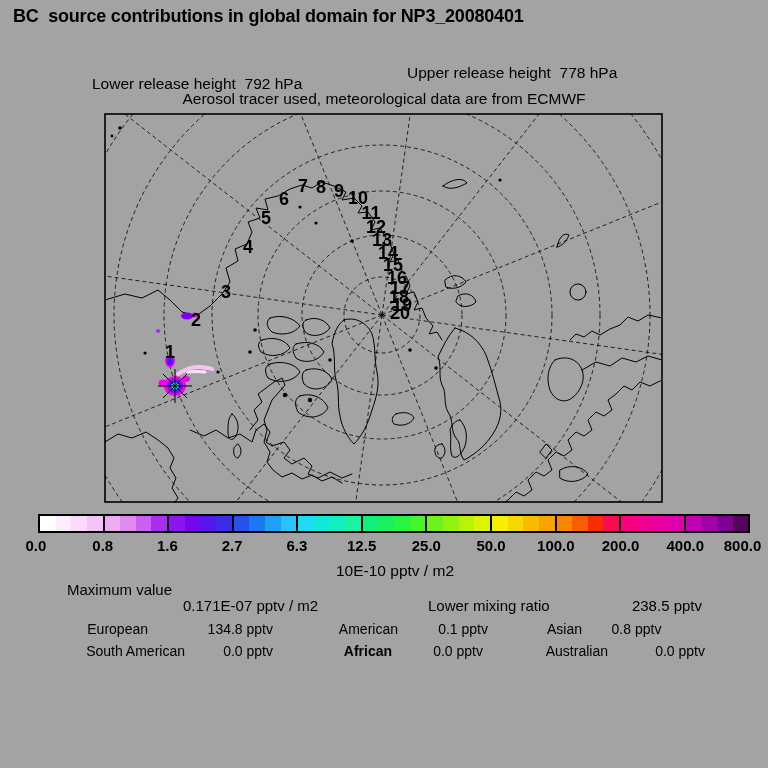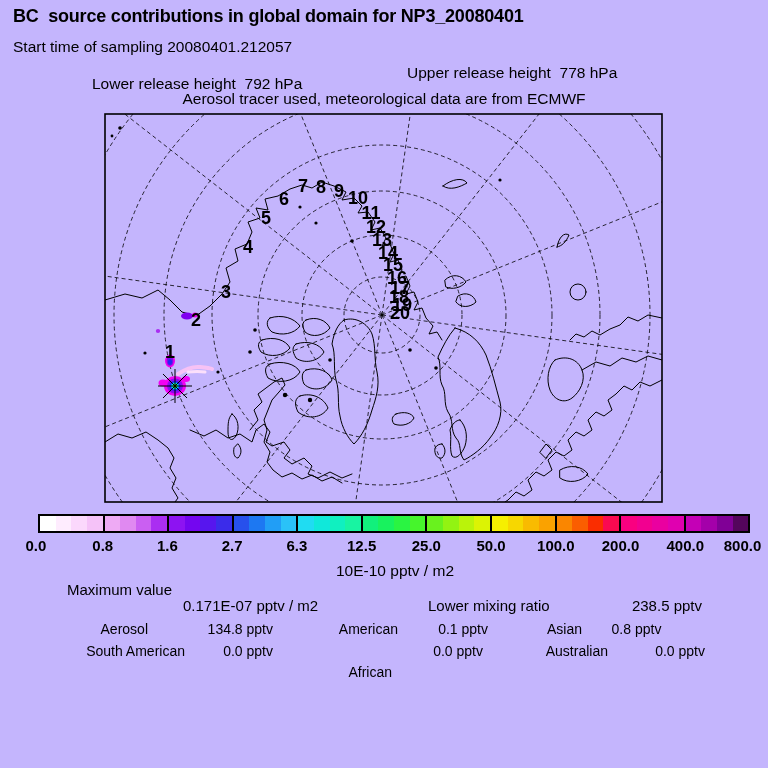--- a/index.html
+++ b/index.html
@@ -1,16 +1,16 @@
 <!DOCTYPE html>
 <html><head>
 <meta charset="utf-8">
 <style>
   html,body{margin:0;padding:0;background:#fff;}
-  #page{position:relative;width:768px;height:768px;background:#c4b5fd;overflow:hidden;
+  #page{position:relative;width:768px;height:768px;background:#a3a3a3;overflow:hidden;
         font-family:"Liberation Sans", sans-serif;color:#000;}
   .abs{position:absolute;white-space:pre;}
   .title{font-size:18px;font-weight:bold;letter-spacing:-0.2px;}
   .hline{font-size:15.5px;}
   #map-svg{position:absolute;left:0;top:0;width:768px;height:768px;}
   .coast{fill:none;stroke:#000;stroke-width:1;stroke-linejoin:round;stroke-linecap:round;}
   .coast-fill{fill:#000;stroke:none;}
   .grat{fill:none;stroke:#000;stroke-width:0.8;stroke-dasharray:4 3;}
   .trajnum{font-family:"Liberation Sans",sans-serif;font-weight:bold;font-size:18px;fill:#000;}
   #colorbar{position:absolute;left:38px;top:514px;width:712px;height:19px;
@@ -22,21 +22,20 @@
   .stat{position:absolute;font-size:15px;white-space:pre;}
   .stat2{position:absolute;font-size:14px;white-space:pre;}
   .ra{text-align:right;}
 </style>
 </head>
 <body>
 
 <div id="page">
 
   <div class="abs title" style="left:13px;top:6px;">BC  source contributions in global domain for NP3_20080401</div>
-  <div class="abs hline" style="left:13px;top:38px;">Start time of sampling 20080401.212057</div>
   <div class="abs hline" style="left:92px;top:75px;">Lower release height  792 hPa</div>
   <div class="abs hline" style="left:407px;top:64px;">Upper release height  778 hPa</div>
   <div class="abs hline" style="left:0;top:90px;width:768px;text-align:center;">Aerosol tracer used, meteorological data are from ECMWF</div>
 
   <svg id="map-svg" viewBox="0 0 768 768">
     <defs>
       <clipPath id="mapclip">
           <rect x="105" y="114" width="557" height="388"></rect>
         </clipPath>
     </defs>
@@ -242,28 +241,28 @@
       <span class="cbtick" style="left: 750px; transform: translateX(-70%);">800.0</span>
     </div>
   <div class="unitlab">10E-10 pptv / m2</div>
 
   <div>
     <div class="stat ra" style="left:0;top:581px;width:172px;">Maximum value</div>
     <div class="stat" style="left:183px;top:597px;">0.171E-07 pptv / m2</div>
     <div class="stat" style="left:428px;top:597px;">Lower mixing ratio</div>
     <div class="stat ra" style="left:552px;top:597px;width:150px;">238.5 pptv</div>
 
-    <div class="stat2 ra" style="left:28px;top:621px;width:120px;">Aerosol</div>
+    <div class="stat2 ra" style="left:28px;top:621px;width:120px;">European</div>
     <div class="stat2 ra" style="left:160px;top:621px;width:113px;">134.8 pptv</div>
     <div class="stat2 ra" style="left:270px;top:621px;width:128px;">American</div>
     <div class="stat2 ra" style="left:395px;top:621px;width:93px;">0.1 pptv</div>
     <div class="stat2 ra" style="left:490px;top:621px;width:92px;">Asian</div>
     <div class="stat2 ra" style="left:590px;top:621px;width:93px;text-align:center;">0.8 pptv</div>
 
     <div class="stat2 ra" style="left:28px;top:643px;width:157px;">South American</div>
     <div class="stat2 ra" style="left:170px;top:643px;width:103px;">0.0 pptv</div>
-    <div class="stat2 ra" style="left:280px;top:664px;width:112px;">African</div>
+    <div class="stat2 ra" style="left:280px;top:643px;width:112px;font-weight:bold;">African</div>
     <div class="stat2 ra" style="left:390px;top:643px;width:93px;">0.0 pptv</div>
     <div class="stat2 ra" style="left:500px;top:643px;width:108px;">Australian</div>
     <div class="stat2 ra" style="left:605px;top:643px;width:100px;">0.0 pptv</div>
   </div>
 
 </div>
 
 </body></html>

